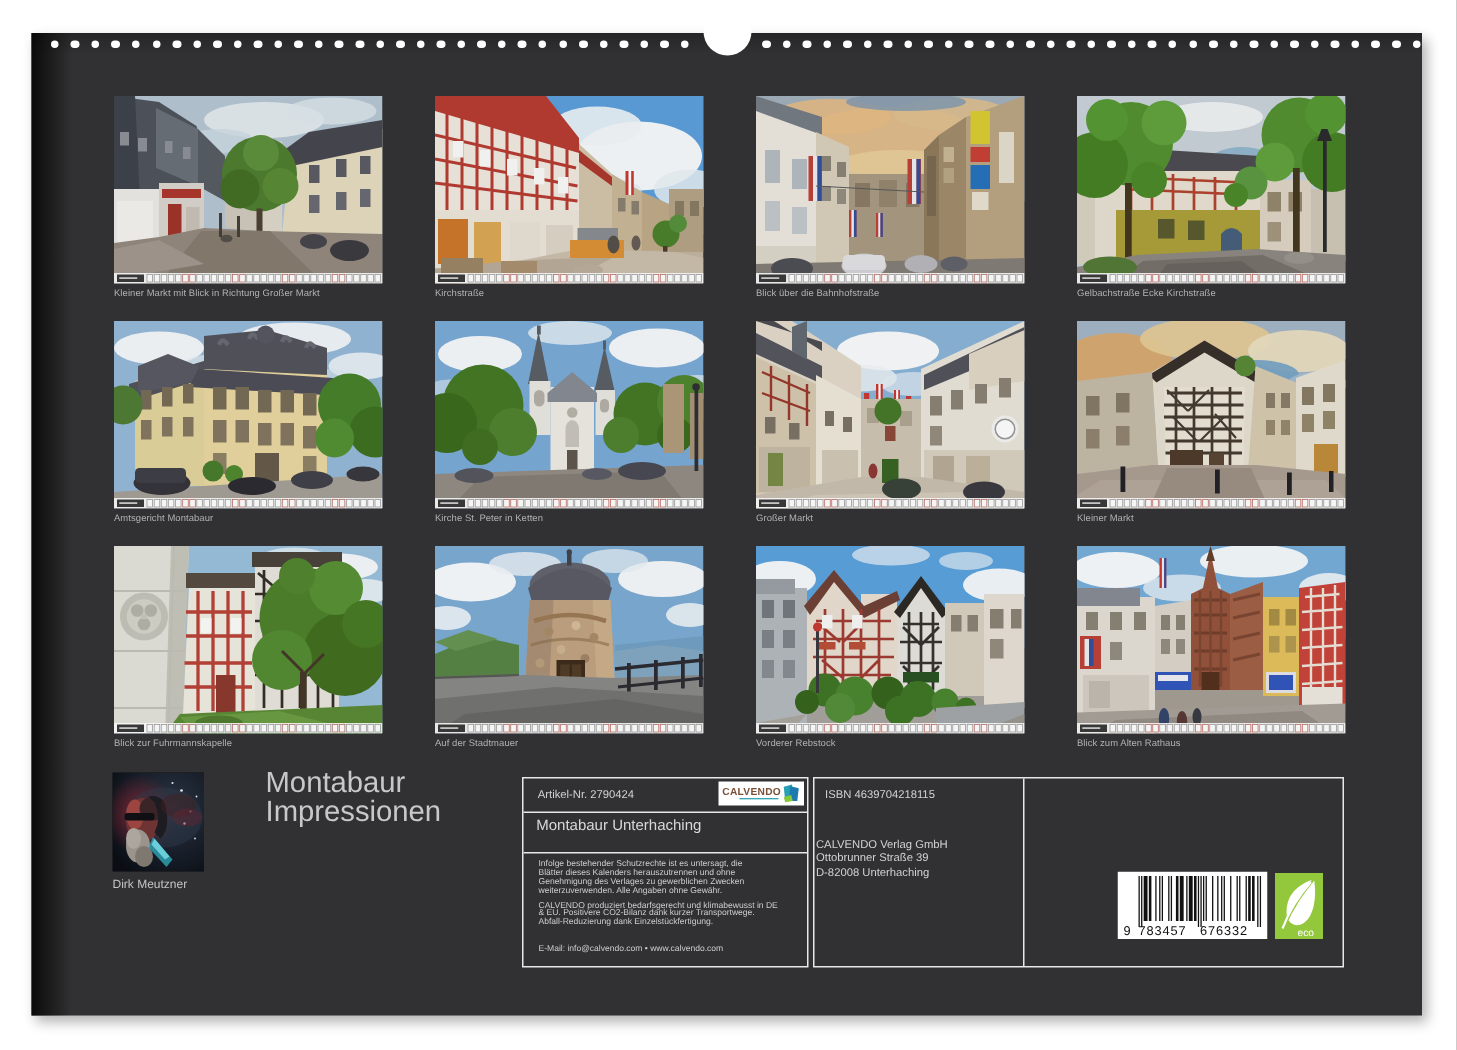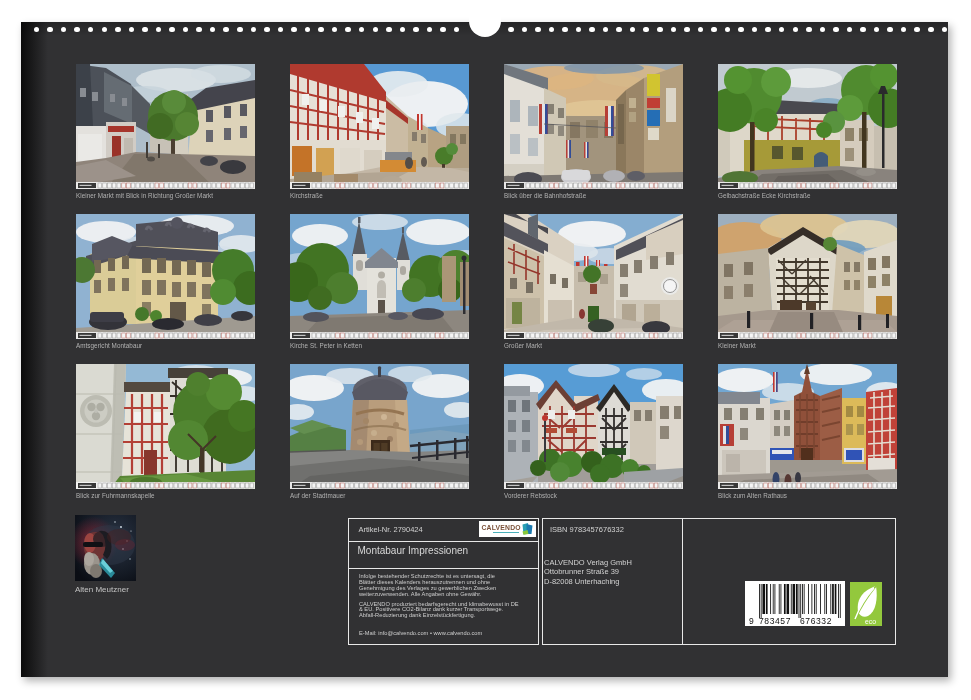--- a/index.html
+++ b/index.html
@@ -1123,45 +1123,46 @@
 <circle cx="46" cy="12" r="0.9" fill="#dde8f0"></circle>
         <circle cx="52" cy="26" r="0.7" fill="#cddae4"></circle>
 <circle cx="40" cy="7" r="0.7" fill="#dde8f0"></circle>
         <circle cx="55" cy="44" r="0.7" fill="#b8cbd8"></circle>
 <circle cx="48" cy="34" r="0.8" fill="#c8d8e2"></circle>
         <circle cx="56" cy="16" r="0.6" fill="#dde8f0"></circle>
 <ellipse cx="44" cy="22" rx="12" ry="8" fill="#44201e" opacity="0.45"></ellipse>
 <ellipse cx="50" cy="30" rx="10" ry="6" fill="#6e2230" opacity="0.4"></ellipse>
 </svg>
 </div>
-<div style="position:absolute;left:54px;top:563px;font-size:8px;color:#c4c4c4">Alten Meutzner</div>
+<div style="position:absolute;left:54px;top:563px;font-size:8px;color:#c4c4c4">Dirk Meutzner</div>
 
+<div id="title">Montabaur<br>Impressionen</div>
 
 <div class="box" style="left:326.5px;top:496px;width:191px;height:126.5px">
   <div style="position:absolute;left:10px;top:6px;font-size:7.5px;color:#d2d2d2">Artikel-Nr. 2790424</div>
   <div style="position:absolute;left:130px;top:2px;width:57px;height:16px;background:#fff">
     <svg width="57" height="16">
       <text x="2.5" y="9" font-size="6.8" font-weight="bold" fill="#7a5038" font-family="Liberation Sans,sans-serif" letter-spacing="0.2">CALVENDO</text>
       <rect x="14" y="11" width="26" height="0.9" fill="#35a8b4"></rect>
       <polygon points="43.5,3.5 49,2 50,12.5 44.5,13.5" fill="#29a0b4"></polygon>
       <polygon points="47.5,3 53.5,4.5 52.5,13 47.5,13" fill="#1b7ab0"></polygon>
       <polygon points="43.5,10.5 48.5,9 49.5,13 44.5,13.8" fill="#8ac83a"></polygon>
     </svg>
   </div>
   <div style="position:absolute;left:0;top:21.5px;width:100%;border-top:1px solid #e8e8e8"></div>
-  <div style="position:absolute;left:9px;top:25.5px;font-size:10px;color:#d8d8d8">Montabaur Impressionen</div>
+  <div style="position:absolute;left:9px;top:25.5px;font-size:10px;color:#d8d8d8">Montabaur Unterhaching</div>
   <div style="position:absolute;left:0;top:48.5px;width:100%;border-top:1.5px solid #e8e8e8"></div>
   <div style="position:absolute;left:10.5px;top:55px;font-size:5.7px;line-height:5.9px;color:#cdcdcd">Infolge bestehender Schutzrechte ist es untersagt, die<br>Blätter dieses Kalenders herauszutrennen und ohne<br>Genehmigung des Verlages zu gewerblichen Zwecken<br>weiterzuverwenden. Alle Angaben ohne Gewähr.</div>
   <div style="position:absolute;left:10.5px;top:82.5px;font-size:5.7px;line-height:5.9px;color:#cdcdcd">CALVENDO produziert bedarfsgerecht und klimabewusst in DE<br>&amp; EU. Positivere CO2-Bilanz dank kurzer Transportwege.<br>Abfall-Reduzierung dank Einzelstückfertigung.</div>
   <div style="position:absolute;left:10.5px;top:111px;font-size:5.7px;color:#cdcdcd">E-Mail: info@calvendo.com • www.calvendo.com</div>
 </div>
 
 <div class="box" style="left:521px;top:496px;width:354px;height:126.5px">
   <div style="position:absolute;left:139px;top:0;height:100%;border-left:1px solid #e8e8e8"></div>
-  <div style="position:absolute;left:7px;top:6px;font-size:7.5px;color:#d2d2d2">ISBN 9783457676332</div>
+  <div style="position:absolute;left:7px;top:6px;font-size:7.5px;color:#d2d2d2">ISBN 4639704218115</div>
   <div style="position:absolute;left:1px;top:38.5px;font-size:7.5px;line-height:9.9px;color:#d2d2d2">CALVENDO Verlag GmbH<br>Ottobrunner Straße 39<br>D-82008 Unterhaching</div>
 </div>
 <svg style="position:absolute;left:724px;top:559px" width="100" height="45" viewBox="724 559 100 45">
       <rect x="724" y="559" width="100" height="45" fill="#fff"></rect>
       <rect x="726" y="593" width="96" height="10" fill="#fff"></rect>
       <rect x="738.00" y="562" width="0.86" height="34" fill="#111"></rect>
       <rect x="739.72" y="562" width="0.86" height="34" fill="#111"></rect>
       <rect x="741.44" y="562" width="2.58" height="30" fill="#111"></rect>
       <rect x="744.88" y="562" width="1.72" height="30" fill="#111"></rect>
       <rect x="749.18" y="562" width="0.86" height="30" fill="#111"></rect>

